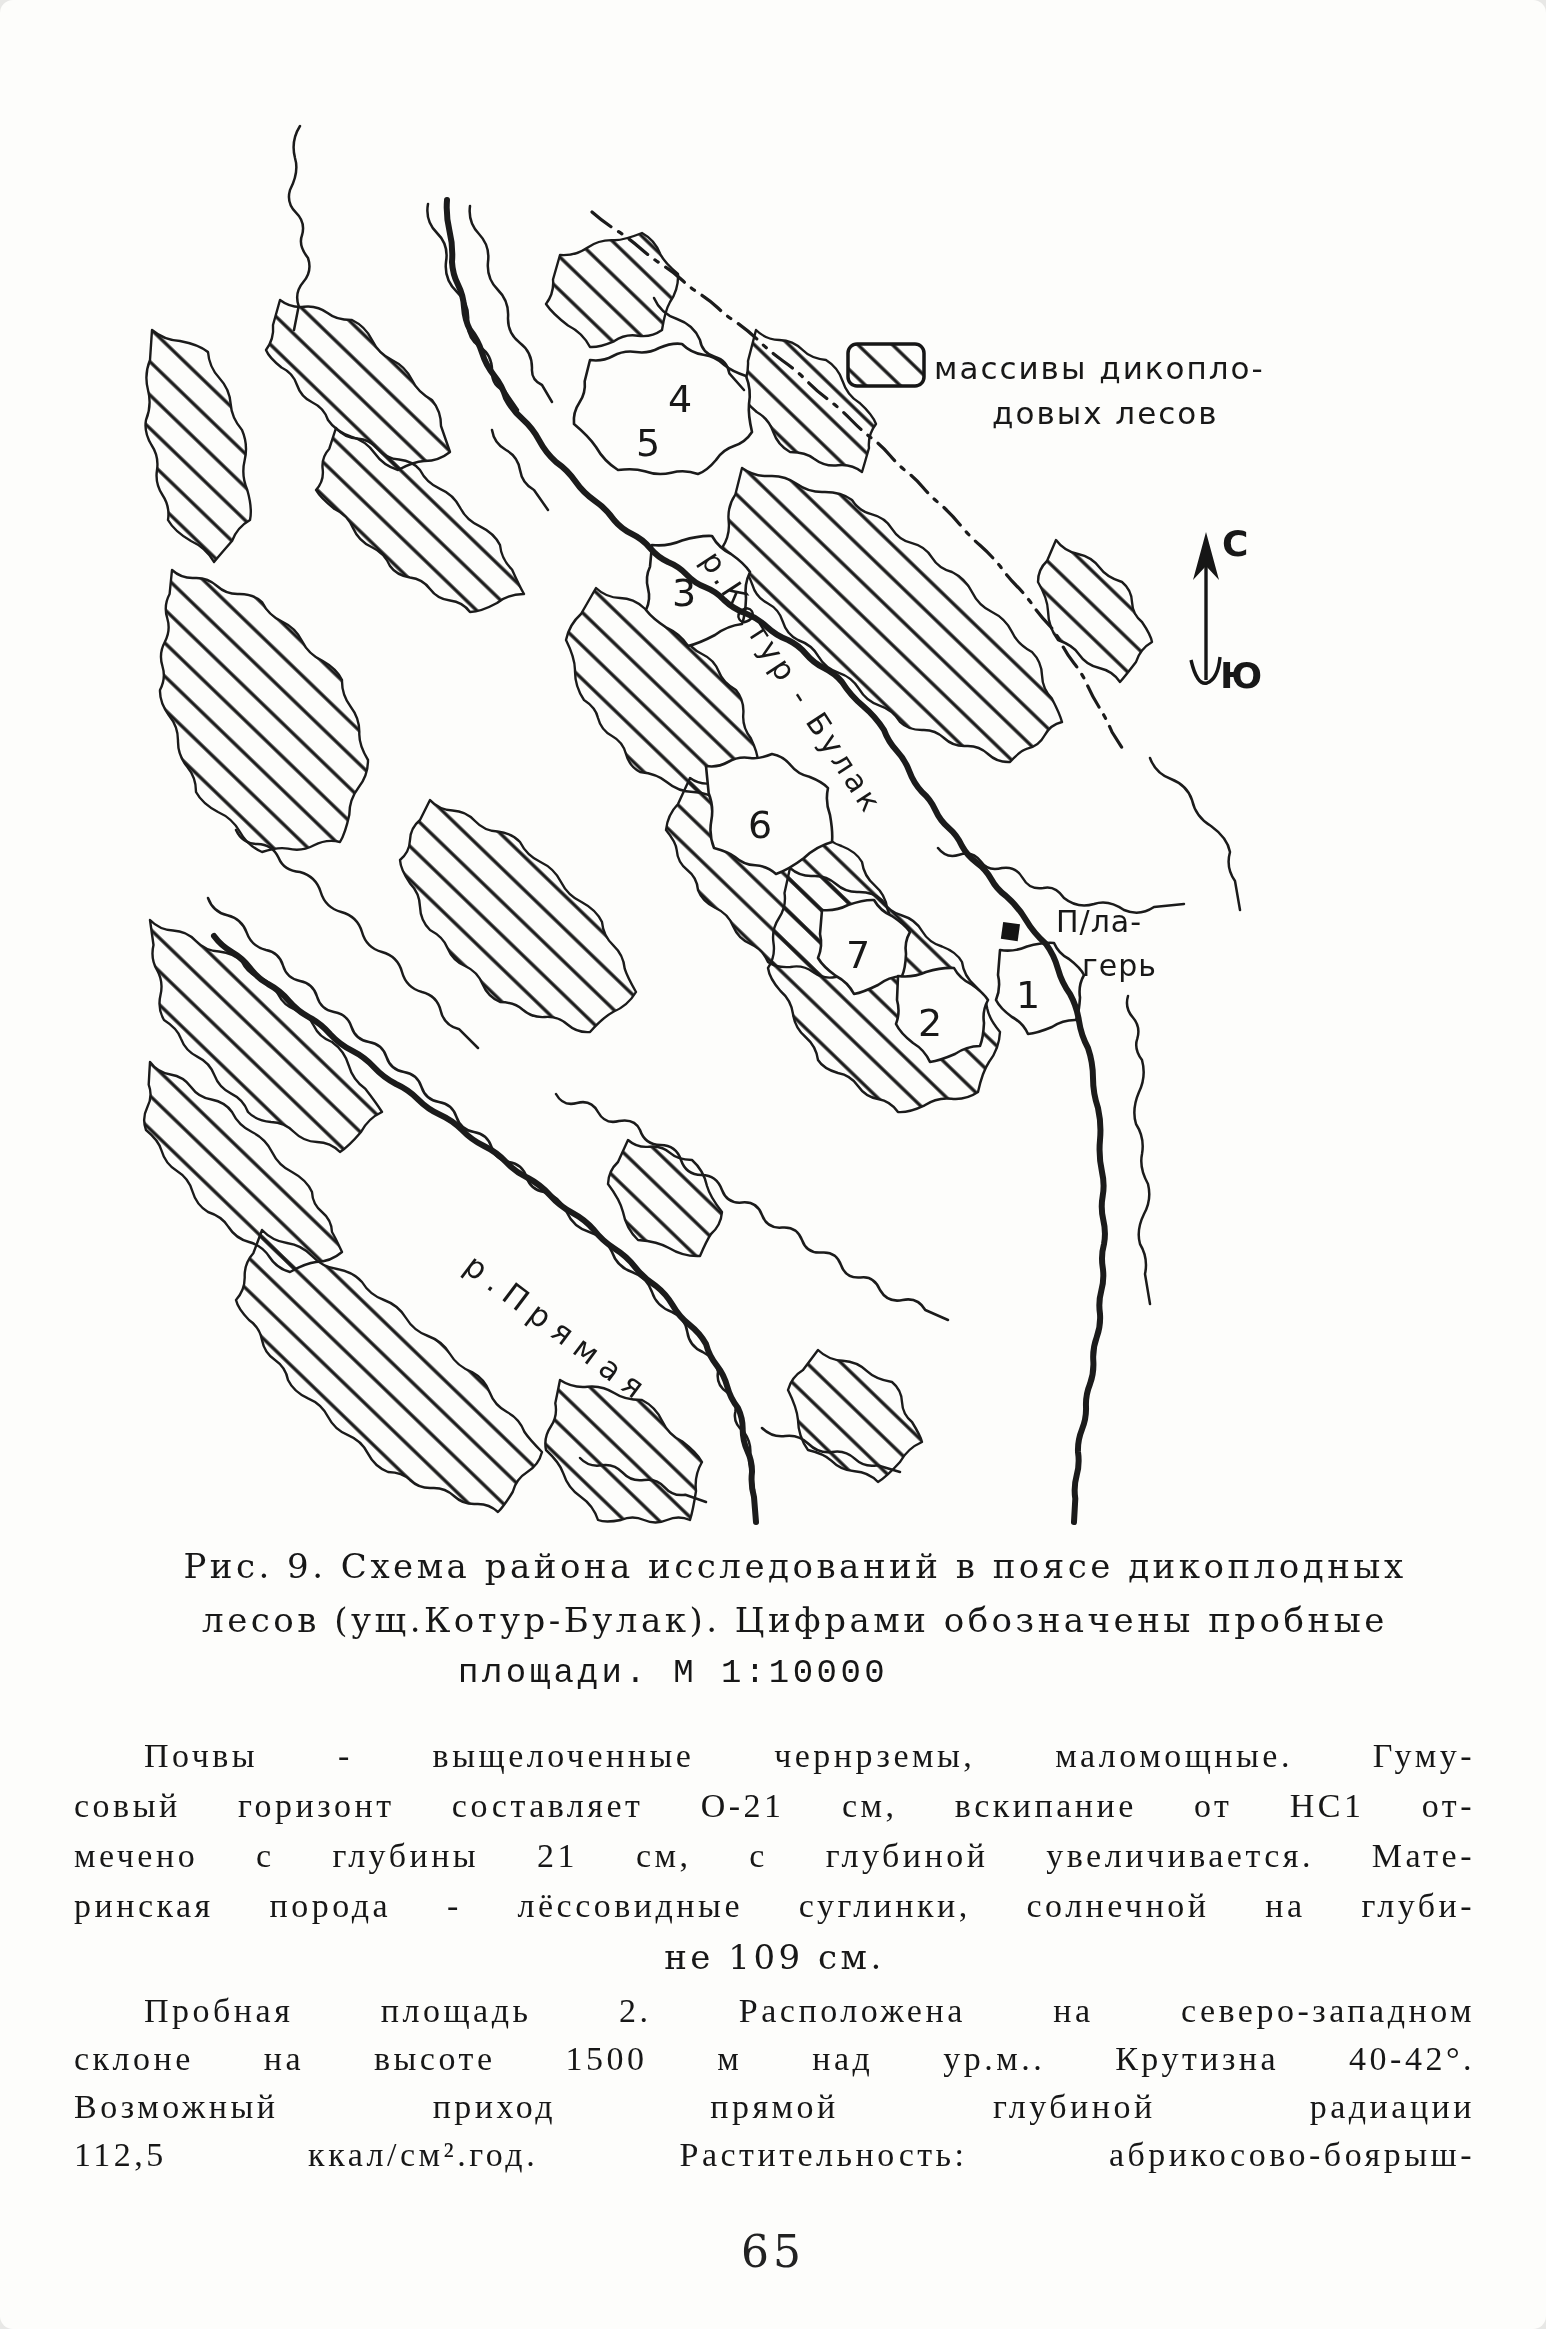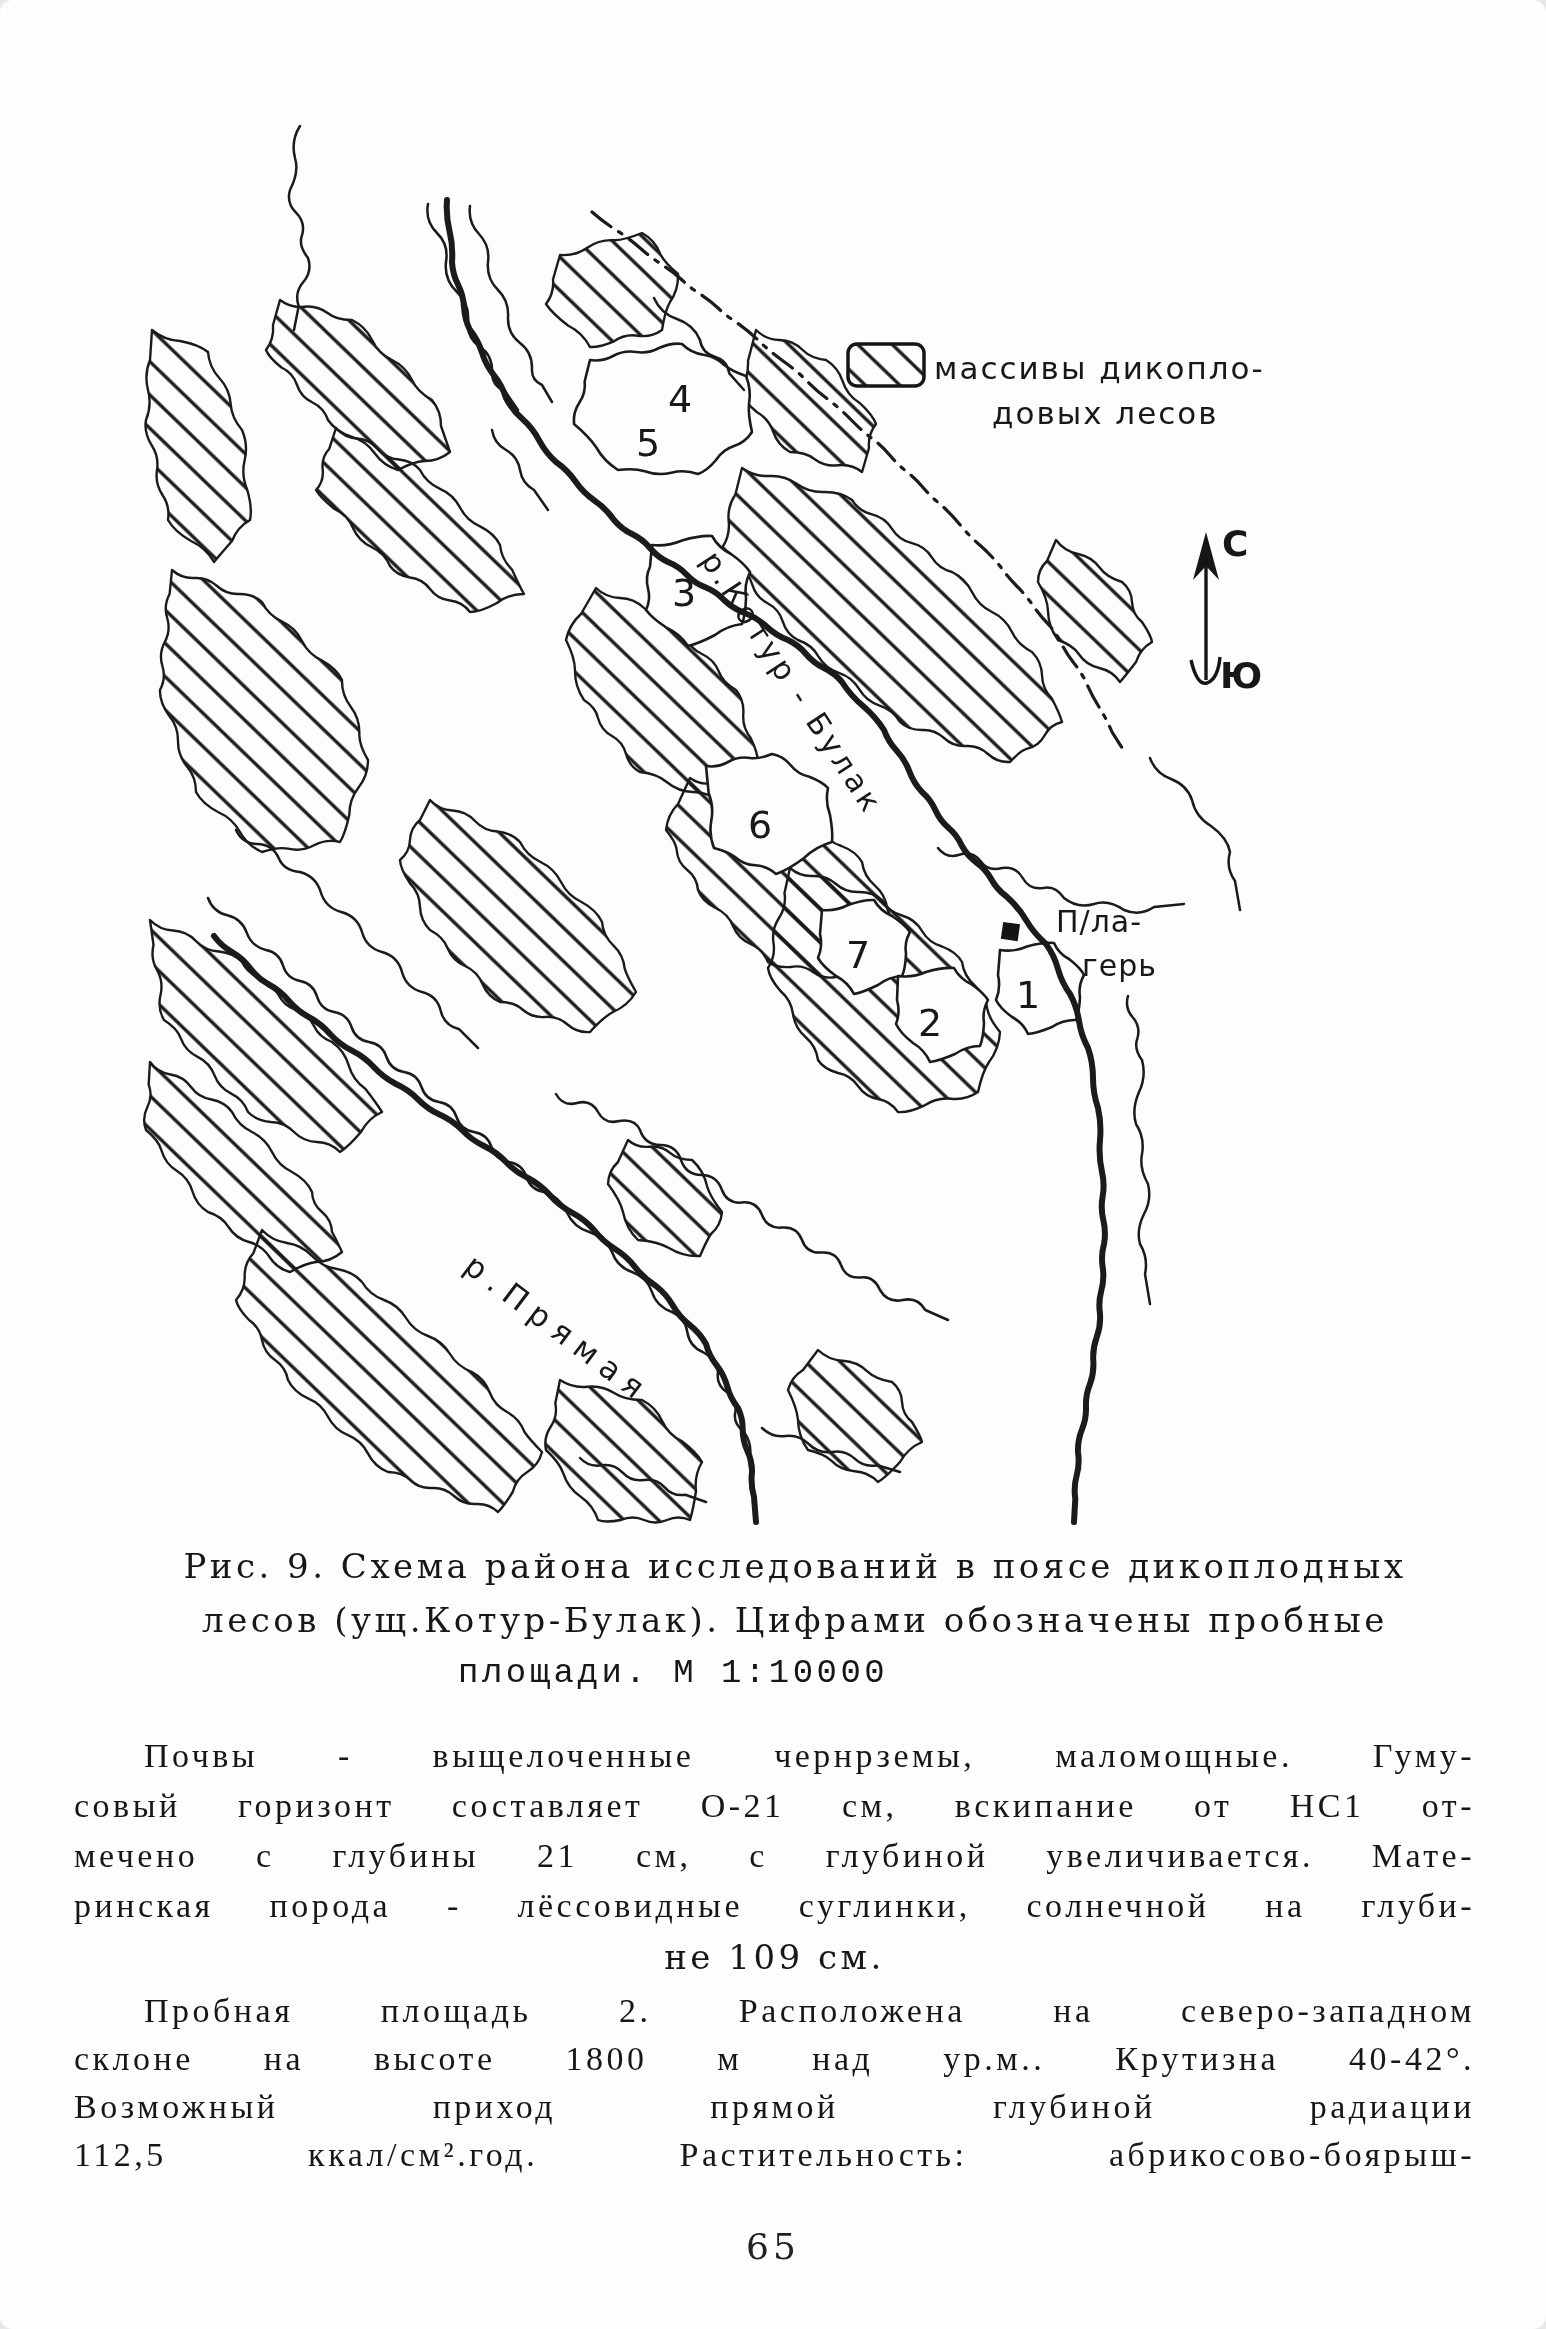--- a/index.html
+++ b/index.html
@@ -28,21 +28,21 @@
     white-space:normal;
     color:#171717;
   }
   .jline{text-align:justify;text-align-last:justify;font-family:Liberation Serif, serif;}
   .lline{text-align:center;}
   .indent{padding-left:70px;box-sizing:border-box;}
   .cap{left:115px;width:1360px;}
   .cap3{left:458px;width:auto;font-family:Liberation Mono, monospace;}
   .pageno{
     position:absolute;left:0;top:2226px;width:100%;
-    text-align:center;font-size:36px;letter-spacing:4px;color:#222;
+    text-align:center;font-size:44px;letter-spacing:4px;color:#222;
   }
 </style>
 </head>
 <body>
 
 <div class="page">
 
   <svg class="map-svg" width="1546" height="1540" viewBox="0 0 1546 1540">
     <defs>
       <pattern id="hatch" width="24" height="24" patternUnits="userSpaceOnUse" patternTransform="rotate(-46)">
@@ -128,18 +128,18 @@
   <div class="txt cap lline" style="top:1600px">лесов (ущ.Котур-Булак). Цифрами обозначены пробные</div>
   <div class="txt cap3 lline" style="top:1654px">площади. М 1:10000</div>
 
   <div class="txt jline indent" style="top:1737px">Почвы - выщелоченные чернрземы, маломощные. Гуму-</div>
   <div class="txt jline" style="top:1787px">совый горизонт составляет О-21 см, вскипание от НС1 от-</div>
   <div class="txt jline" style="top:1837px">мечено с глубины 21 см, с глубиной увеличивается. Мате-</div>
   <div class="txt jline" style="top:1887px">ринская порода - лёссовидные суглинки, солнечной на глуби-</div>
   <div class="txt lline" style="top:1937px">не 109 см.</div>
 
   <div class="txt jline indent" style="top:1992px">Пробная площадь 2. Расположена на северо-западном</div>
-  <div class="txt jline" style="top:2040px">склоне на высоте 1800 м над ур.м.. Крутизна 40-42°.</div>
+  <div class="txt jline" style="top:2040px">склоне на высоте 1500 м над ур.м.. Крутизна 40-42°.</div>
   <div class="txt jline" style="top:2088px">Возможный приход прямой глубиной радиации</div>
   <div class="txt jline" style="top:2136px">112,5 ккал/см².год. Растительность: абрикосово-боярыш-</div>
 
   <div class="pageno">65</div>
 </div>
 
 </body></html>

